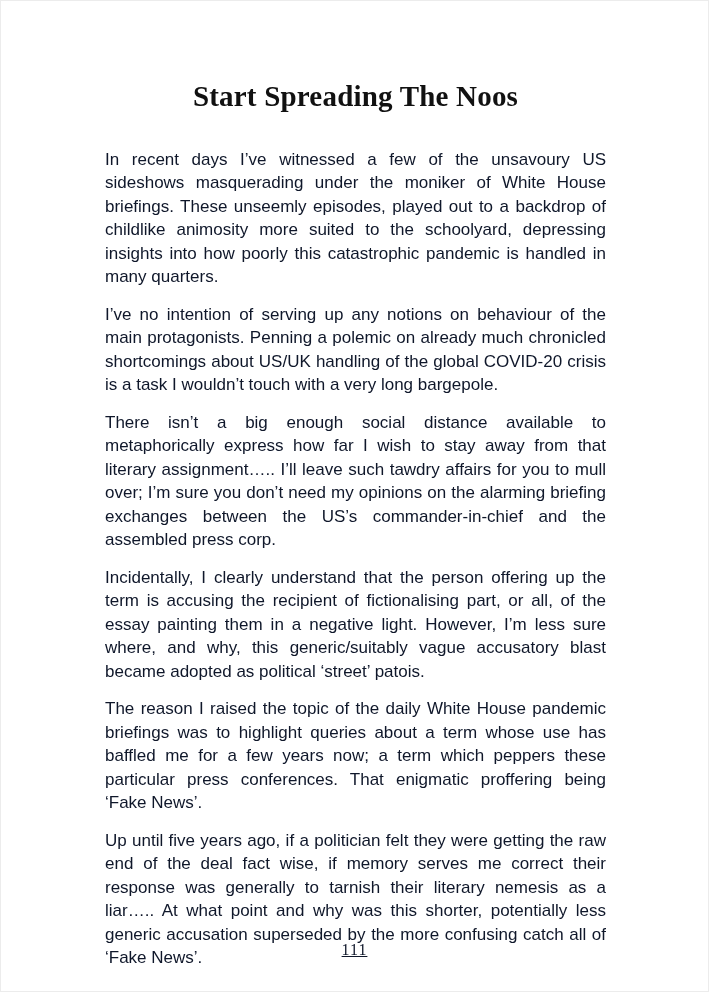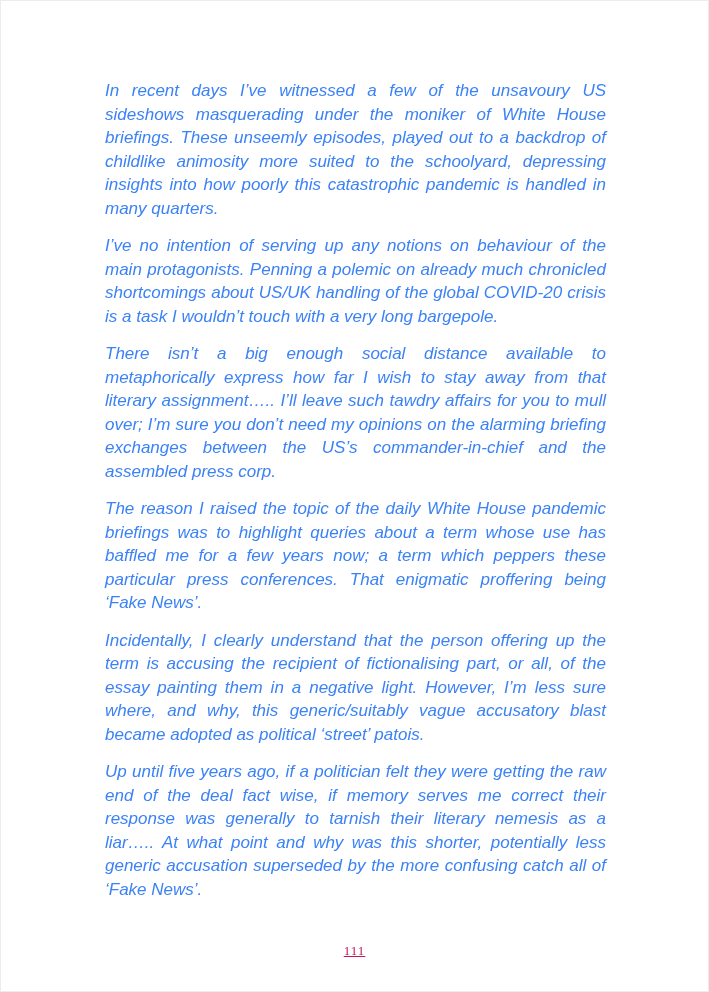--- a/index.html
+++ b/index.html
@@ -31,50 +31,50 @@
     line-height: 1.2;
     color: #111111;
     text-align: center;
     margin: 0 0 34px 0;
     letter-spacing: 0.2px;
   }
   .paragraphs p {
     font-family: "Liberation Sans", sans-serif;
     font-size: 17px;
     line-height: 23.5px;
-    color: #3b82f6;
+    color: #0f172a;
     text-align: justify;
     text-justify: inter-word;
     margin: 0 0 14px 0;
-    font-style: italic;
   }
   .paragraphs p:last-child {
     margin-bottom: 12px;
   }
   .page-number {
     position: absolute;
     bottom: 32px;
     left: 0;
     width: 100%;
     text-align: center;
     font-family: "Liberation Serif", serif;
-    font-size: 13px;
-    color: #be185d;
+    font-size: 16px;
+    color: #0f172a;
     letter-spacing: 1px;
     text-decoration: underline;
   }
 </style>
 </head>
 <body>
 
 <div class="page">
   <div class="content">
+    <h1 class="doc-title">Start Spreading The Noos</h1>
     <div class="paragraphs">
       <p>In recent days I’ve witnessed a few of the unsavoury US sideshows masquerading under the moniker of White House briefings. These unseemly episodes, played out to a backdrop of childlike animosity more suited to the schoolyard, depressing insights into how poorly this catastrophic pandemic is handled in many quarters.</p>
       <p>I’ve no intention of serving up any notions on behaviour of the main protagonists. Penning a polemic on already much chronicled shortcomings about US/UK handling of the global COVID-20 crisis is a task I wouldn’t touch with a very long bargepole.</p>
       <p>There isn’t a big enough social distance available to metaphorically express how far I wish to stay away from that literary assignment….. I’ll leave such tawdry affairs for you to mull over; I’m sure you don’t need my opinions on the alarming briefing exchanges between the US’s commander-in-chief and the assembled press corp.</p>
+      <p>Incidentally, I clearly understand that the person offering up the term is accusing the recipient of fictionalising part, or all, of the essay painting them in a negative light. However, I’m less sure where, and why, this generic/suitably vague accusatory blast became adopted as political ‘street’ patois.</p>
       <p>The reason I raised the topic of the daily White House pandemic briefings was to highlight queries about a term whose use has baffled me for a few years now; a term which peppers these particular press conferences. That enigmatic proffering being ‘Fake News’.</p>
-      <p>Incidentally, I clearly understand that the person offering up the term is accusing the recipient of fictionalising part, or all, of the essay painting them in a negative light. However, I’m less sure where, and why, this generic/suitably vague accusatory blast became adopted as political ‘street’ patois.</p>
       <p>Up until five years ago, if a politician felt they were getting the raw end of the deal fact wise, if memory serves me correct their response was generally to tarnish their literary nemesis as a liar….. At what point and why was this shorter, potentially less generic accusation superseded by the more confusing catch all of ‘Fake News’.</p>
     </div>
   </div>
   <div class="page-number">111</div>
 </div>
 
 </body></html>

